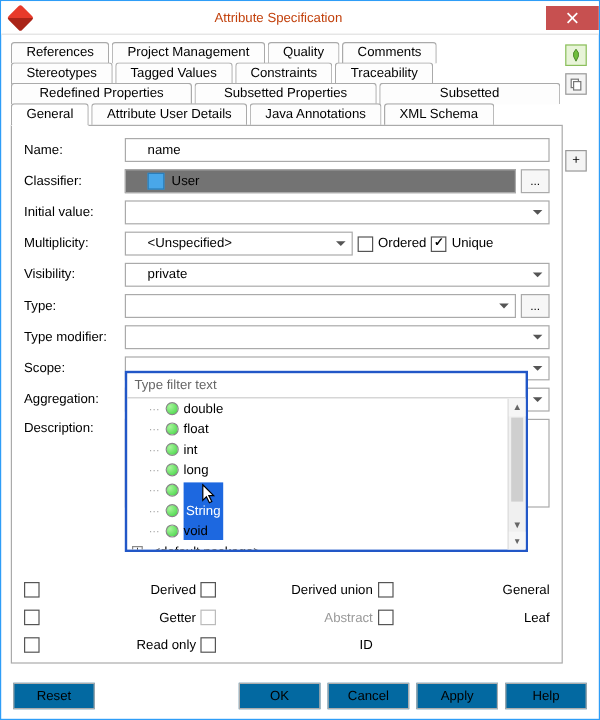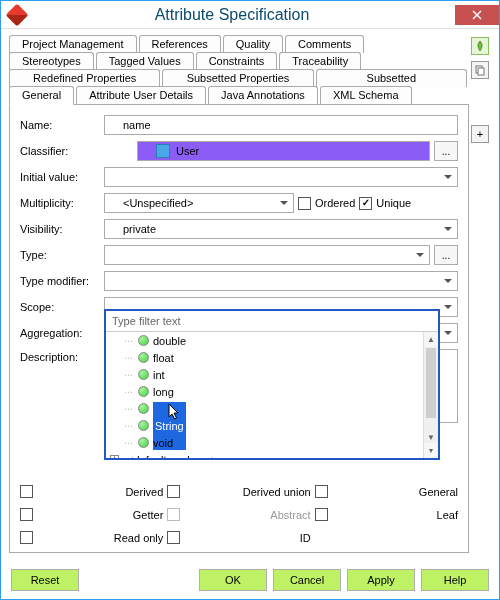--- a/index.html
+++ b/index.html
@@ -32,22 +32,22 @@
   .titlebar .appicon {
     width: 16px; height: 16px;
     transform: rotate(45deg);
     background: linear-gradient(135deg, #e83a2a 50%, #aa2418 50%);
     margin-right: 8px;
     border-radius: 2px;
   }
   .titlebar .title {
     flex: 1;
     text-align: center;
-    font-size: 16px;
-    color: #0c4a6e;
+    font-size: 11px;
+    color: #c2410c;
     margin-left: -24px;
   }
   .titlebar .close {
     width: 44px;
     height: 20px;
     background: #c75050;
     color: #fff;
     display: flex;
     align-items: center;
     justify-content: center;
@@ -282,21 +282,21 @@
   .button-row {
     display: flex;
     gap: 6px;
     padding: 8px 10px;
     align-items: center;
   }
   .btn {
     height: 22px;
     min-width: 68px;
     border: 1px solid #adadad;
-    background: #bef264;
+    background: #0369a1;
     display: inline-flex;
     align-items: center;
     justify-content: center;
     font-size: 11px;
     padding: 0 12px;
   }
 </style>
 </head>
 <body>
 
@@ -310,22 +310,22 @@
           <line x1="1" y1="1" x2="9" y2="9" stroke="#fff" stroke-width="1.4"></line>
           <line x1="9" y1="1" x2="1" y2="9" stroke="#fff" stroke-width="1.4"></line>
         </svg>
     </div>
   </div>
 
   <div class="content">
     <div class="main-col">
 
       <div class="tabrow">
+        <div class="tab nonactive">References</div>
         <div class="tab nonactive">Project Management</div>
-        <div class="tab nonactive">References</div>
         <div class="tab nonactive">Quality</div>
         <div class="tab nonactive">Comments</div>
       </div>
       <div class="tabrow">
         <div class="tab nonactive">Stereotypes</div>
         <div class="tab nonactive">Tagged Values</div>
         <div class="tab nonactive">Constraints</div>
         <div class="tab nonactive">Traceability</div>
       </div>
       <div class="tabrow">
@@ -344,21 +344,21 @@
 
         <div class="formrow">
           <label class="key">Name:</label>
           <div class="field">
               <span>name</span>
             </div>
         </div>
 
         <div class="formrow">
           <label class="key">Classifier:</label>
-          <div class="field" style="background:#8b5cf6;margin-left:33px;">
+          <div class="field" style="background:#737373;">
             <span class="icon-user"></span>
             <span>User</span>
           </div>
           <div class="dots-btn">...</div>
         </div>
 
         <div class="formrow">
           <label class="key">Initial value:</label>
           <div class="field select">
               <span></span>

